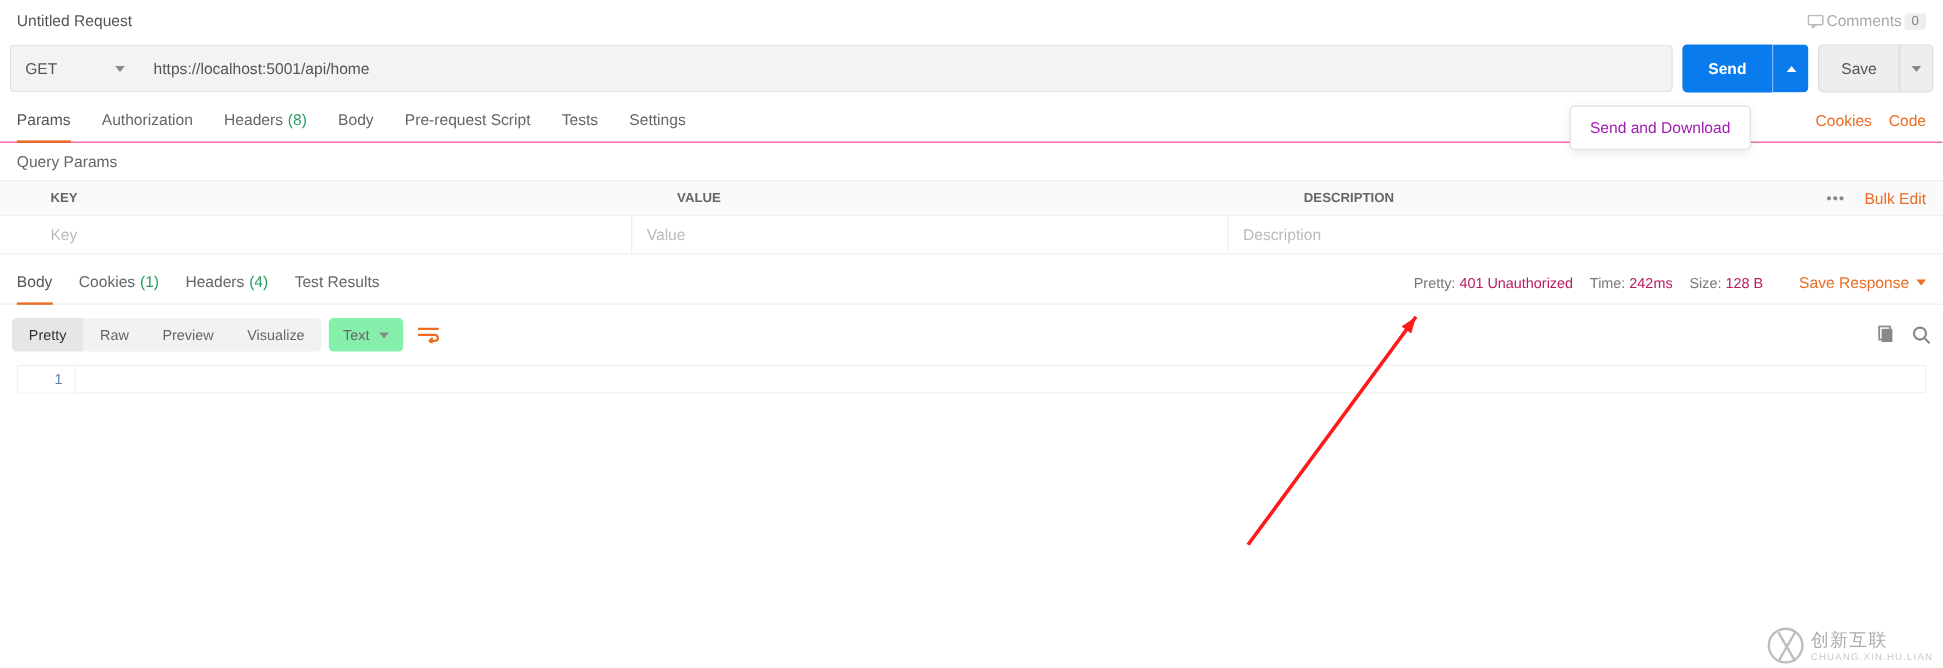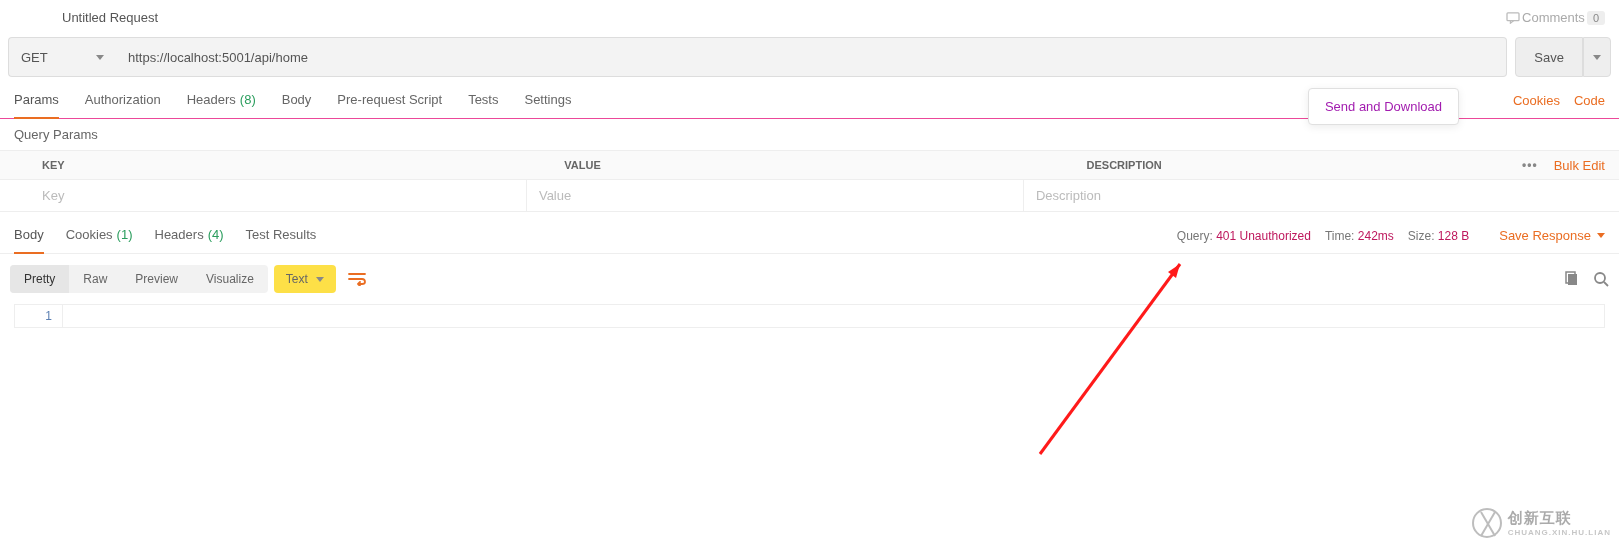--- a/index.html
+++ b/index.html
@@ -1,19 +1,19 @@
 <!DOCTYPE html>
 <html><head>
 <meta charset="utf-8">
 <style>
   * { box-sizing: border-box; margin: 0; padding: 0; font-family: Arial, Helvetica, sans-serif; }
   body { background: #fff; font-size: 12px; color: #666; width: 1619px; height: 557px; overflow: hidden; position: relative; }
 
   .header-row { display: flex; align-items: center; justify-content: space-between; padding: 10px 14px 6px 14px; }
-  .title { color: #555; font-size: 13px; margin-left: 48px; }
+  .title { color: #555; font-size: 13px; }
   .comments { display: flex; align-items: center; gap: 2px; color: #aaa; font-size: 13px; }
   .comments .badge { background: #eee; border-radius: 3px; padding: 1px 6px; font-size: 11px; color: #888; }
   .comment-icon { width: 14px; height: 12px; }
 
   .url-row { display: flex; align-items: stretch; gap: 8px; padding: 6px 8px; }
   .method-select { display: flex; align-items: center; justify-content: space-between; width: 108px; background: #f3f3f3; border: 1px solid #ddd; border-right: none; border-radius: 4px 0 0 4px; padding: 0 12px; color: #555; font-size: 13px; }
   .url-input { flex: 1; background: #f3f3f3; border: 1px solid #ddd; border-left: none; border-radius: 0 4px 4px 0; padding: 0 12px; font-size: 13px; color: #555; display: flex; align-items: center; }
   .url-group { display: flex; flex: 1; height: 40px; }
   .btn { display: inline-flex; align-items: center; justify-content: center; height: 40px; font-size: 13px; cursor: pointer; border: none; }
   .send-group { display: flex; }
@@ -53,36 +53,36 @@
   .resp-tab { font-size: 13px; color: #666; height: 36px; display: flex; align-items: center; border-bottom: 2px solid transparent; cursor: pointer; }
   .resp-tab.active { border-bottom: 2px solid #ea6d22; color: #555; }
   .resp-status { margin-left: auto; display: flex; align-items: center; gap: 14px; font-size: 12px; color: #777; }
   .green { color: #be185d; margin-top: 32px; }
   .save-response { color: #ea6d22; font-size: 13px; display: flex; align-items: center; gap: 6px; margin-left: 16px; }
 
   .view-controls { display: flex; align-items: center; padding: 10px 10px; gap: 6px; }
   .view-group { display: flex; background: #f2f2f2; border-radius: 4px; overflow: hidden; }
   .view-btn { padding: 7px 14px; font-size: 12px; color: #666; cursor: pointer; }
   .view-btn.active { background: #e6e6e6; color: #333; }
-  .fmt-select { background: #fde047; border-radius: 4px; padding: 7px 12px; display: flex; align-items: center; gap: 8px; color: #666; font-size: 12px; justify-content: center; }
+  .fmt-select { background: #86efac; border-radius: 4px; padding: 7px 12px; display: flex; align-items: center; gap: 8px; color: #666; font-size: 12px; justify-content: center; }
   .wrap-btn { width: 30px; height: 30px; border-radius: 4px; display: flex; align-items: center; justify-content: center; }
   .wrap-icon { color: #ea6d22; }
   .right-icons { margin-left: auto; display: flex; gap: 14px; color: #888; }
 
   .editor { border: 1px solid #eee; margin: 0 14px; }
   .editor-row { display: flex; }
   .line-num { width: 48px; text-align: right; padding: 4px 10px; color: #5b7fb2; font-size: 12px; background: #fff; border-right: 1px solid #eee; }
   .code-area { flex: 1; padding: 4px 8px; }
 
   .caret-down { width: 0; height: 0; border-left: 4px solid transparent; border-right: 4px solid transparent; border-top: 5px solid currentColor; display: inline-block; }
   .caret-up { width: 0; height: 0; border-left: 4px solid transparent; border-right: 4px solid transparent; border-bottom: 5px solid currentColor; display: inline-block; }
 
   .arrow-svg { position: absolute; left: 1030px; top: 254px; pointer-events: none; }
 
-  .watermark { position: absolute; right: 8px; bottom: 19px; display: flex; align-items: center; gap: 6px; opacity: .55; font-weight: bold; }
+  .watermark { position: absolute; right: 8px; bottom: 4px; display: flex; align-items: center; gap: 6px; opacity: .55; }
   .watermark .circle { width: 30px; height: 30px; border: 2px solid #888; border-radius: 50%; position: relative; }
   .watermark .x1, .watermark .x2 { position: absolute; width: 2px; height: 28px; background: #888; left: 13px; top: 0; }
   .watermark .x1 { transform: rotate(30deg); }
   .watermark .x2 { transform: rotate(-30deg); }
   .wm-text { font-size: 15px; color: #666; letter-spacing: 1px; }
   .wm-sub { font-size: 8px; color: #999; letter-spacing: 1px; }
 </style>
 </head>
 <body>
 
@@ -101,20 +101,26 @@
 <div class="url-row">
   <div class="url-group">
     <div class="method-select">
       <span>GET</span>
       <span class="caret-down" style="color:#888"></span>
     </div>
     <div class="url-input">
       <span>https://localhost:5001/api/home</span>
     </div>
   </div>
+  <div class="send-group">
+    <button class="btn send-btn">Send</button>
+    <button class="btn send-caret">
+        <span class="caret-up"></span>
+      </button>
+  </div>
   <div class="save-group">
     <button class="btn save-btn">Save</button>
     <button class="btn save-caret">
         <span class="caret-down" style="color:#888"></span>
       </button>
   </div>
 </div>
 
 <div class="send-dropdown">
   <div class="send-dropdown-item">Send and Download</div>
@@ -162,21 +168,21 @@
       <span class="count-badge">(1)</span>
     </div>
     <div class="resp-tab">
       <span>Headers</span>
       <span class="count-badge">(4)</span>
     </div>
     <div class="resp-tab">Test Results</div>
   </div>
   <div class="resp-status">
     <span>
-      <span>Query:</span>
+      <span>Pretty:</span>
       <span class="green">401 Unauthorized</span>
     </span>
     <span>
       <span>Time:</span>
       <span class="green">242ms</span>
     </span>
     <span>
       <span>Size:</span>
       <span class="green">128 B</span>
     </span>

